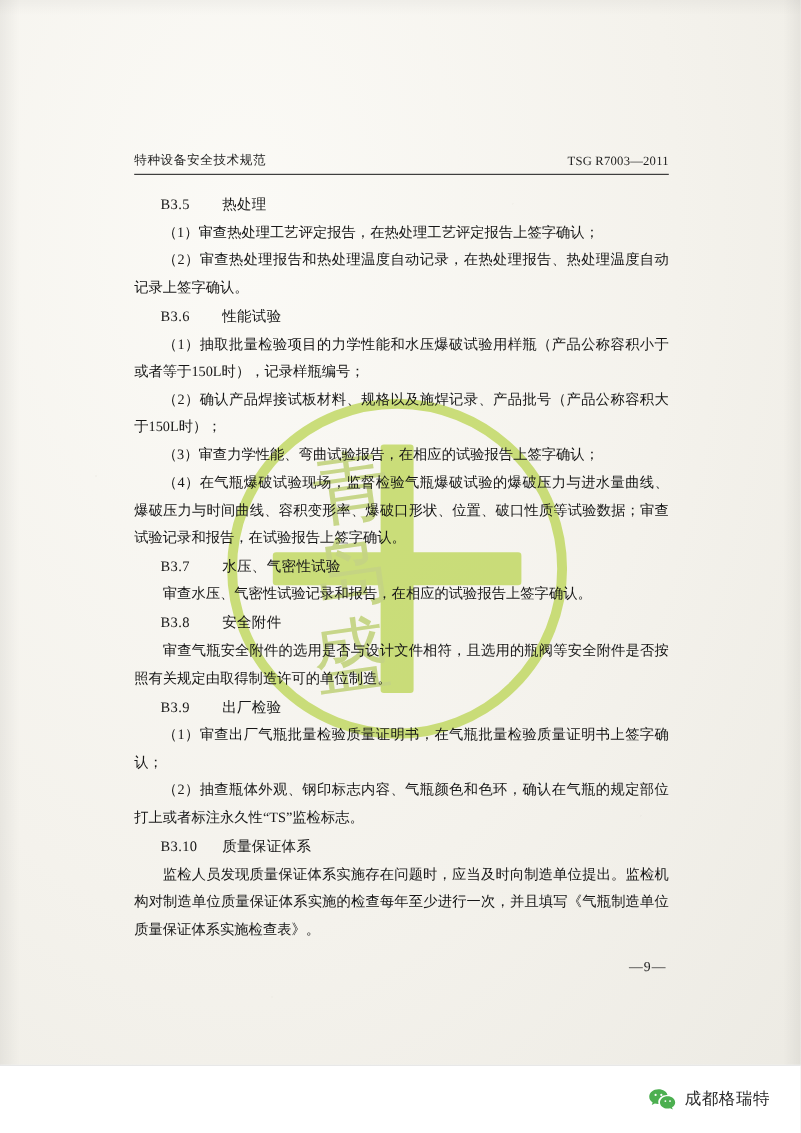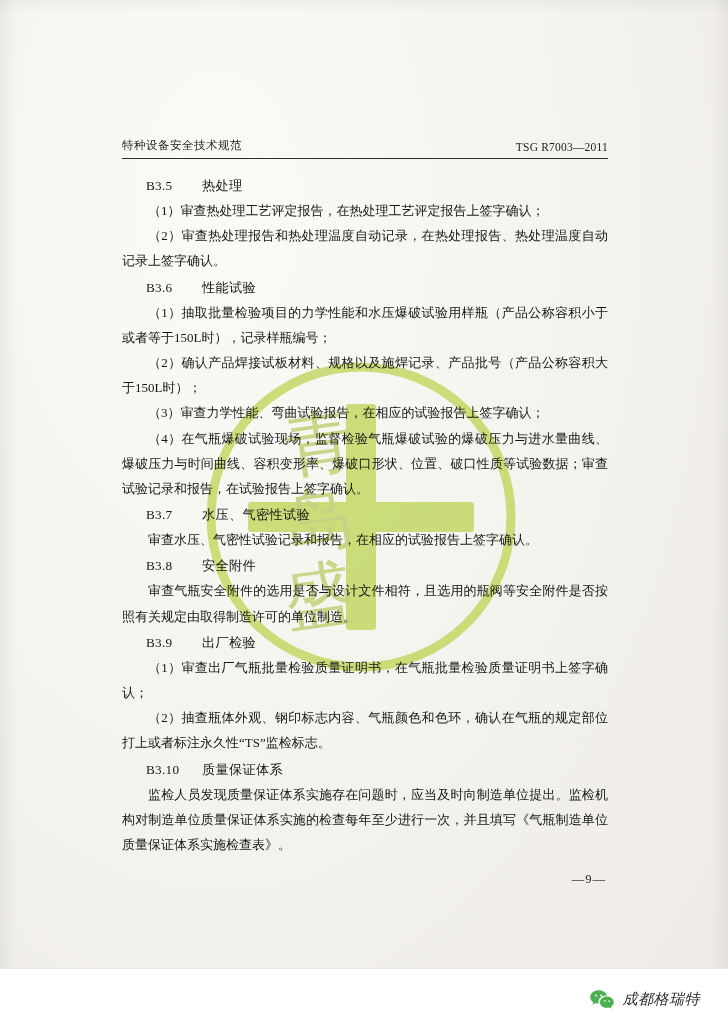--- a/index.html
+++ b/index.html
@@ -135,21 +135,20 @@
     width: 26px;
     height: 22px;
     position: relative;
     display: inline-block;
   }
   .banner-text {
     font-family: "Liberation Sans", sans-serif;
     font-size: 15px;
     color: #2b2b2b;
     letter-spacing: 0.5px;
-    font-style: italic;
   }
   
   .speckle {
     position: absolute;
     inset: 0;
     pointer-events: none;
     opacity: 0.35;
     background-image:
       radial-gradient(circle at 12% 42%, rgba(120,110,90,0.10) 0 1px, transparent 1px),
       radial-gradient(circle at 64% 18%, rgba(120,110,90,0.08) 0 1px, transparent 1px),

